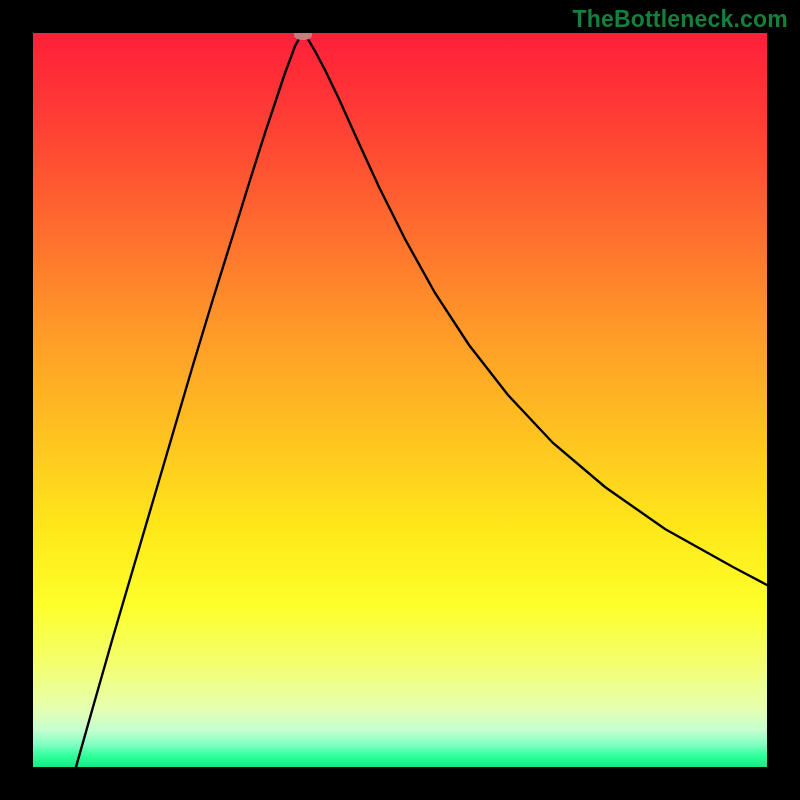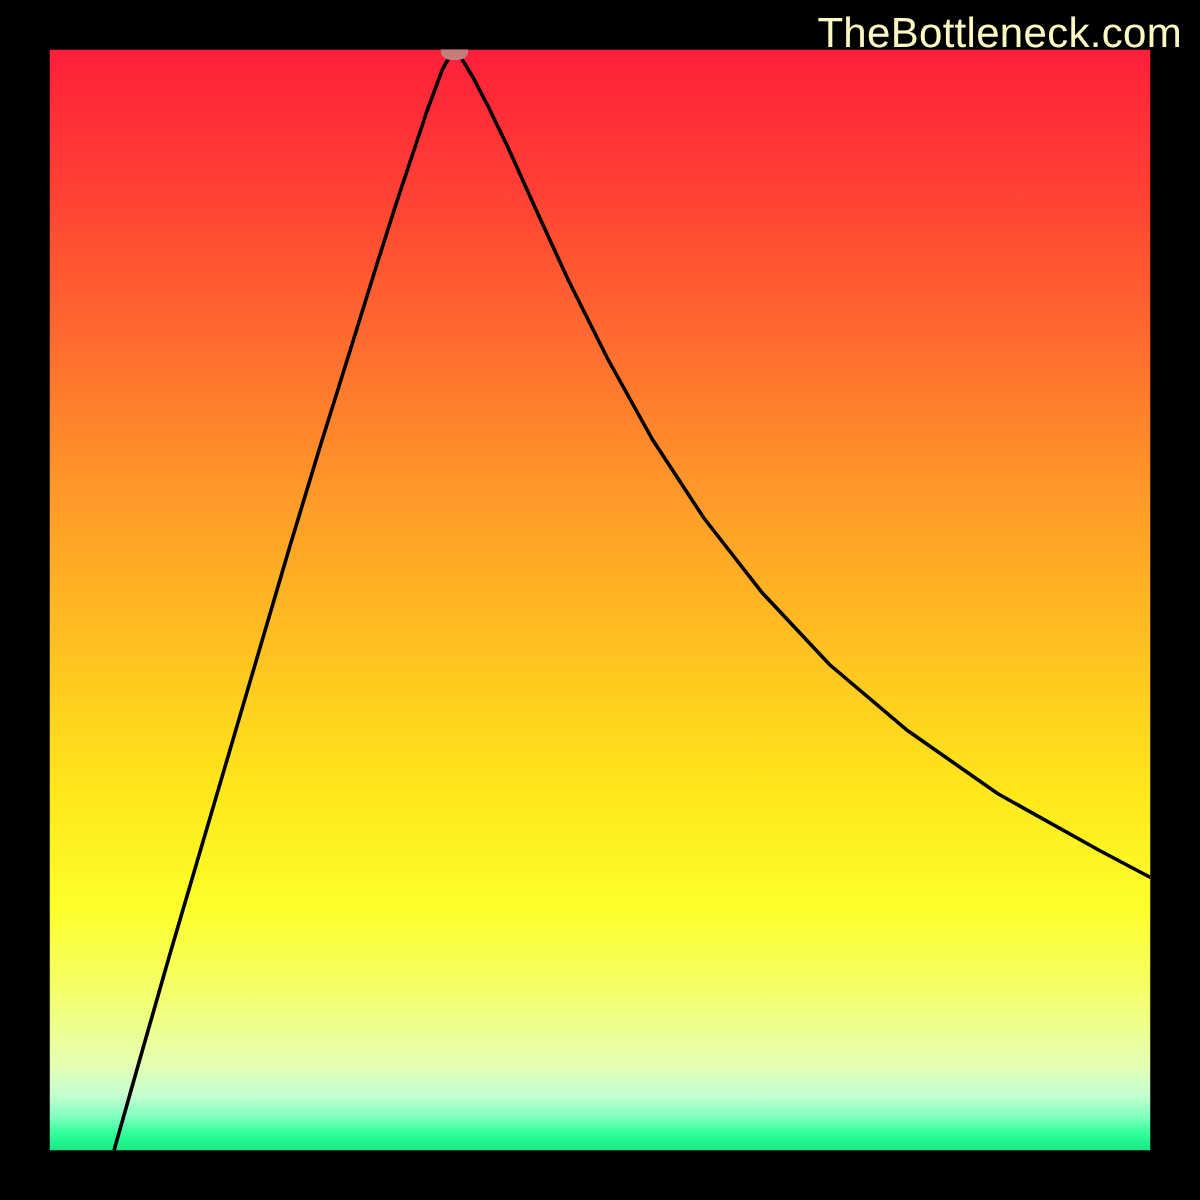--- a/index.html
+++ b/index.html
@@ -54,23 +54,23 @@
     width: 18px;
     height: 12px;
     border-radius: 7px / 5px;
     background: #c97c7c;
     transform: translate(-50%, -50%);
   }
   .watermark {
     position: absolute;
     top: 6px;
     right: 12px;
-    color: #fef9c3;
-    font-size: 28px;
-    font-weight: 400;
+    color: #15803d;
+    font-size: 23px;
+    font-weight: 700;
     letter-spacing: 0.2px;
     user-select: none;
   }
 </style>
 </head>
 <body>
 
 <div class="watermark">TheBottleneck.com</div>
 
 <div class="frame">

